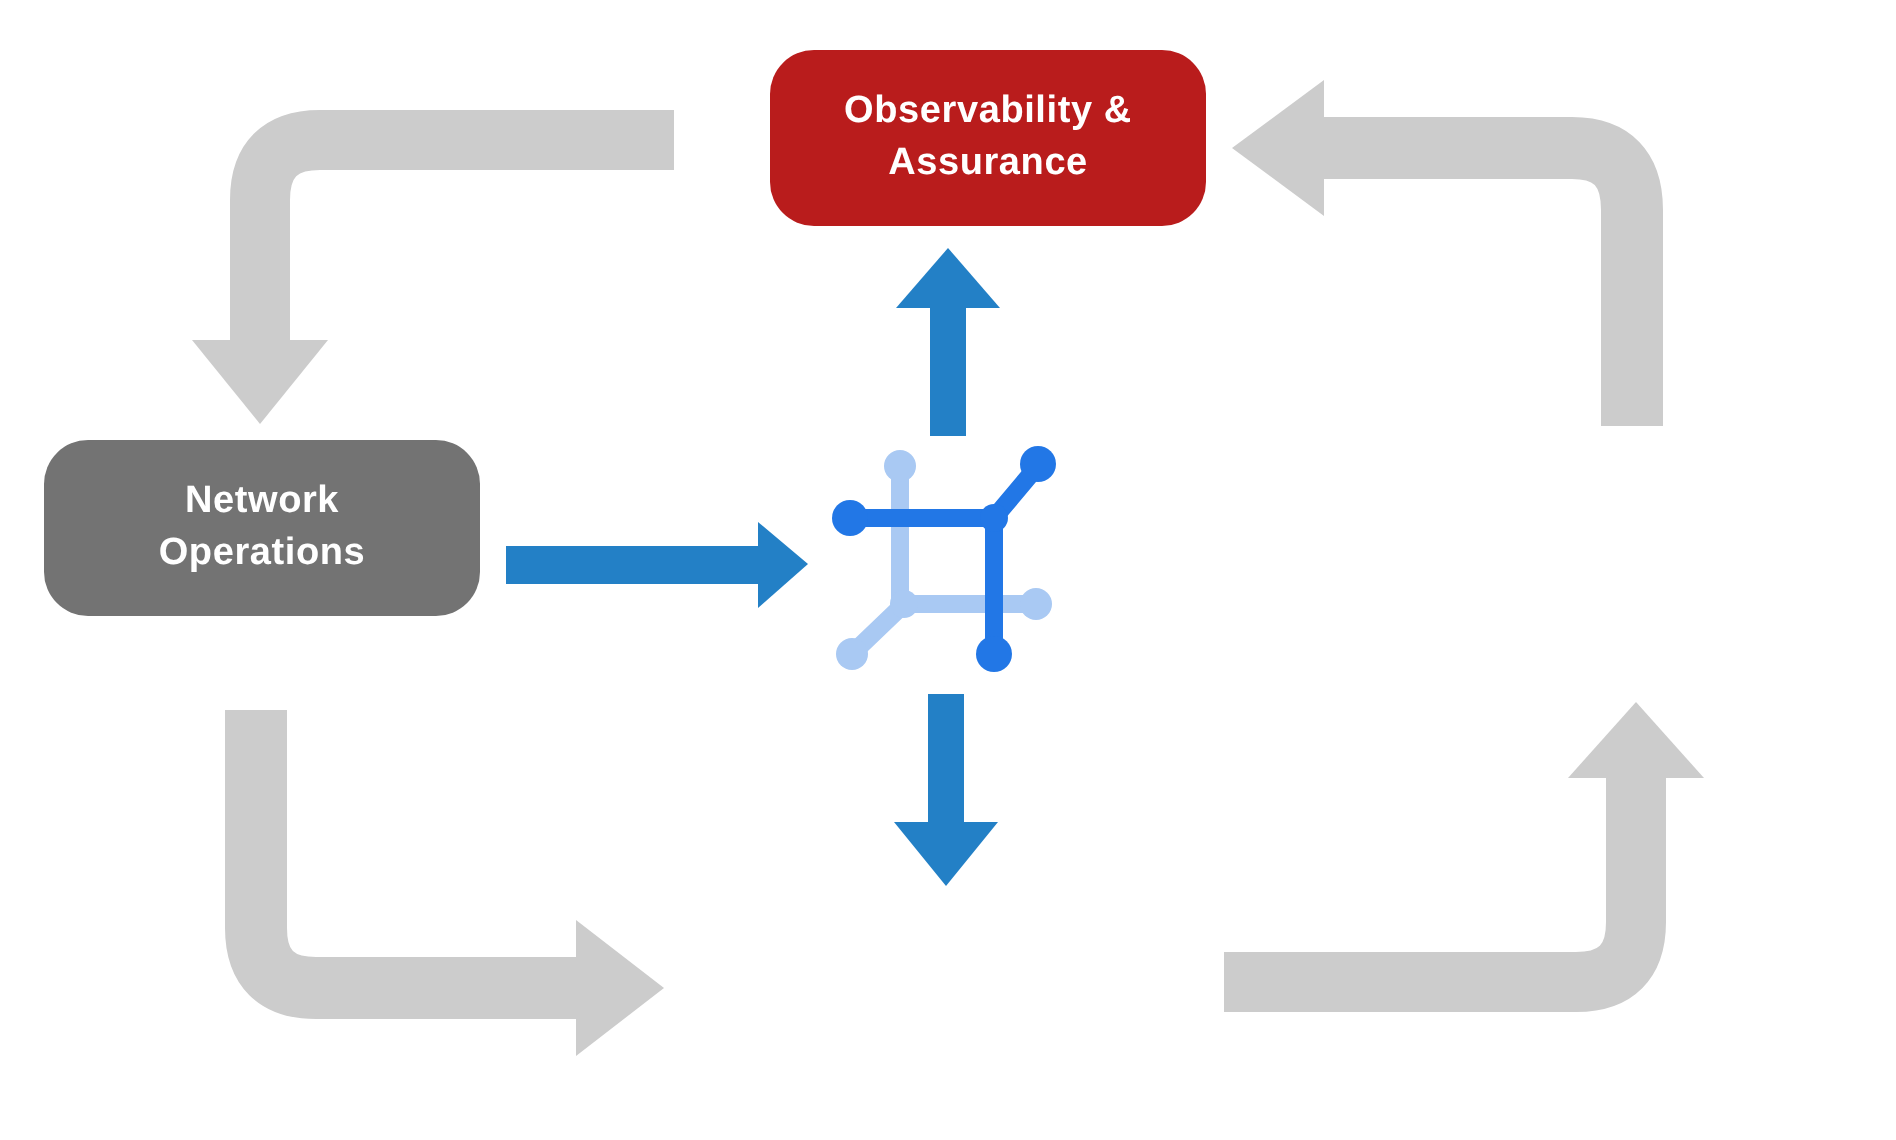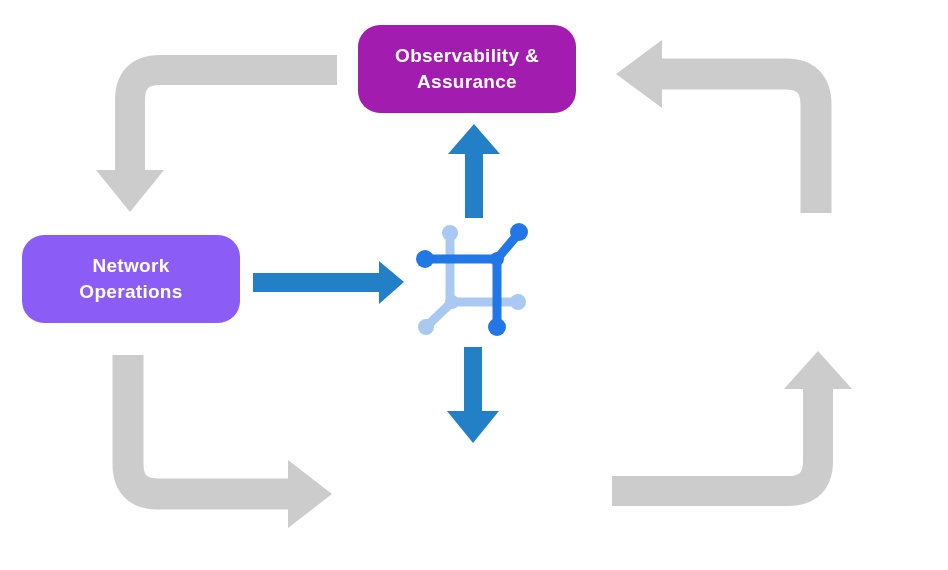--- a/index.html
+++ b/index.html
@@ -32,22 +32,22 @@
     justify-content: center;
     text-align: center;
     color: #ffffff;
     font-size: 19px;
     font-weight: 700;
     letter-spacing: 0.3px;
     line-height: 26px;
     padding: 0 26px;
     box-sizing: border-box;
   }
-  .node-observability { left: 358px; top: 25px;  background: #a21caf; }
-  .node-operations    { left: 22px;  top: 235px; background: #8b5cf6; }
+  .node-observability { left: 385px; top: 25px;  background: #b91c1c; }
+  .node-operations    { left: 22px;  top: 220px; background: #737373; }
   .node-infrastructure{ left: 710px; top: 238px; background: #fc615e; }
   .node-automation    { left: 365px; top: 451px; background: #fdb813; }
   .center-icon {
     position: absolute;
     left: 411px;
     top: 216px;
     width: 130px;
     height: 130px;
   }
 </style>

